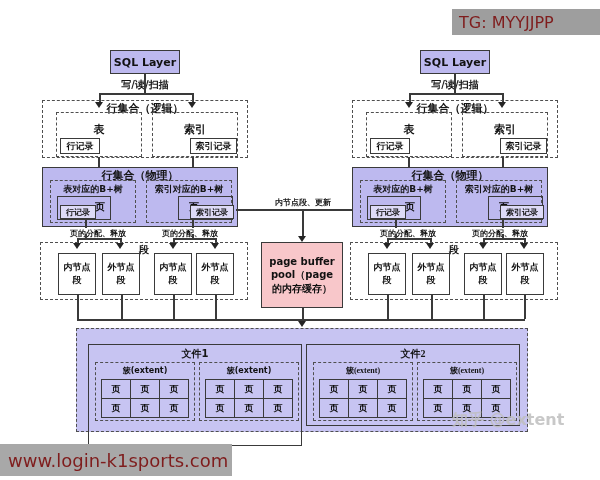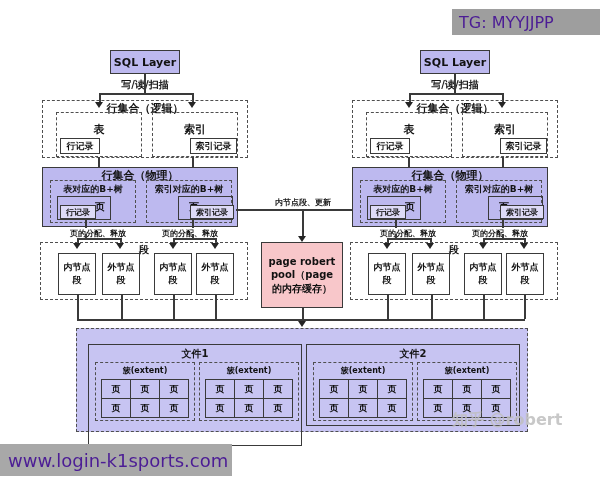--- a/index.html
+++ b/index.html
@@ -19,21 +19,21 @@
   .arr{position:absolute;width:0;height:0;border-left:4.5px solid transparent;
        border-right:4.5px solid transparent;border-top:6.5px solid #242424;}
   .cap{position:absolute;text-align:center;font-weight:bold;color:#151515;box-sizing:border-box;} .f11{font-size:11px;} .f10{font-size:10px;}
   .f9{font-size:9px;} .f8{font-size:8px;}
   .cbox{display:flex;align-items:center;justify-content:center;text-align:center;font-weight:bold;}
   .pgrid{position:absolute;left:5px;right:5px;top:16px;display:grid;grid-template-columns:repeat(3,1fr);padding:1px 0 0 1px;}
   .pcell{border:1px solid #3a3a3a;height:18px;margin:-1px 0 0 -1px;display:flex;align-items:center;
          justify-content:center;font-size:9px;font-weight:bold;}
   .extent{position:absolute;box-sizing:border-box;border:1px dashed #4f4f4f;}
   .extcap{position:absolute;left:0;right:0;top:2px;text-align:center;font-size:8px;font-weight:bold;}
-  .banner{position:absolute;color:#4c1d95;display:flex;align-items:center;}
+  .banner{position:absolute;color:#7f1d1d;display:flex;align-items:center;}
   .pagechip{position:absolute;font-size:10px;font-weight:bold;}
 </style>
 </head>
 <body>
 
 <div id="canvas">
 
   <div class="abs solid purple" style="left:110px;top:50px;width:70px;height:24px;">
     <div class="cbox" style="width:100%;height:100%;font-size:11px;">SQL Layer</div>
   </div>
@@ -103,21 +103,21 @@
   <div class="abs thin whitebg cbox f9" style="left:196px;top:253px;width:38px;height:42px;padding:0 4px;">外节点段</div>
   <div class="vl" style="left:77px;top:295px;height:24px;"></div>
   <div class="vl" style="left:121px;top:295px;height:24px;"></div>
   <div class="vl" style="left:173px;top:295px;height:24px;"></div>
   <div class="vl" style="left:215px;top:295px;height:24px;"></div>
 
   <div class="hl" style="left:236px;top:209px;width:134px;"></div>
   <div class="cap f8" style="left:255px;top:197px;width:96px;">内节点段、更新</div>
   <div class="vl" style="left:302px;top:209px;height:27px;"></div>
   <div class="arr" style="left:298px;top:236px;"></div>
-  <div class="abs solid pink cbox f10" style="left:261px;top:242px;width:82px;height:66px;padding:2px 4px;line-height:1.35;">page robert pool（page的内存缓存）</div>
+  <div class="abs solid pink cbox f10" style="left:261px;top:242px;width:82px;height:66px;padding:2px 4px;line-height:1.35;">page buffer pool（page的内存缓存）</div>
   <div class="vl" style="left:302px;top:308px;height:11px;"></div>
   <div class="hl" style="left:77px;top:319px;width:448px;"></div>
   <div class="vl" style="left:302px;top:319px;height:4px;"></div>
   <div class="arr" style="left:298px;top:321px;"></div>
 
   <div class="abs solid purple" style="left:420px;top:50px;width:70px;height:24px;">
     <div class="cbox" style="width:100%;height:100%;font-size:11px;">SQL Layer</div>
   </div>
   <div class="cap f10" style="left:410px;top:78px;width:90px;">写/读/扫描</div>
   <div class="vl" style="left:454px;top:74px;height:19px;"></div>
@@ -209,21 +209,21 @@
           <div class="pcell">页</div>
           <div class="pcell">页</div>
           <div class="pcell">页</div>
           <div class="pcell">页</div>
           <div class="pcell">页</div>
           <div class="pcell">页</div>
         </div>
     </div>
   </div>
 
-  <div class="abs solid" style="left:306px;top:344px;width:214px;height:82px;">
+  <div class="abs solid" style="left:306px;top:344px;width:214px;height:82px;font-family:Liberation Serif, serif;">
     <div class="cap f10" style="left:0;right:0;top:2px;">文件2</div>
     <div class="extent" style="left:6px;top:17px;width:100px;height:59px;">
       <div class="extcap">簇(extent)</div>
       <div class="pgrid">
           <div class="pcell">页</div>
           <div class="pcell">页</div>
           <div class="pcell">页</div>
           <div class="pcell">页</div>
           <div class="pcell">页</div>
           <div class="pcell">页</div>
@@ -237,15 +237,15 @@
           <div class="pcell">页</div>
           <div class="pcell">页</div>
           <div class="pcell">页</div>
           <div class="pcell">页</div>
         </div>
     </div>
   </div>
 
   <div class="banner" style="left:452px;top:9px;width:148px;height:26px;background:#9e9e9e;font-size:16px;padding-left:7px;box-sizing:border-box;">TG: MYYJJPP</div>
   <div class="banner" style="left:0;top:444px;width:232px;height:32px;background:#a8a8a8;font-size:18px;padding-left:8px;box-sizing:border-box;">www.login-k1sports.com</div>
-  <div class="abs" style="left:452px;top:410px;width:140px;font-size:16px;color:rgba(190,190,190,0.85);font-weight:bold;">知乎 @robert</div>
+  <div class="abs" style="left:452px;top:410px;width:140px;font-size:16px;color:rgba(190,190,190,0.85);font-weight:bold;">知乎 @extent</div>
 
 </div>
 
 </body></html>

